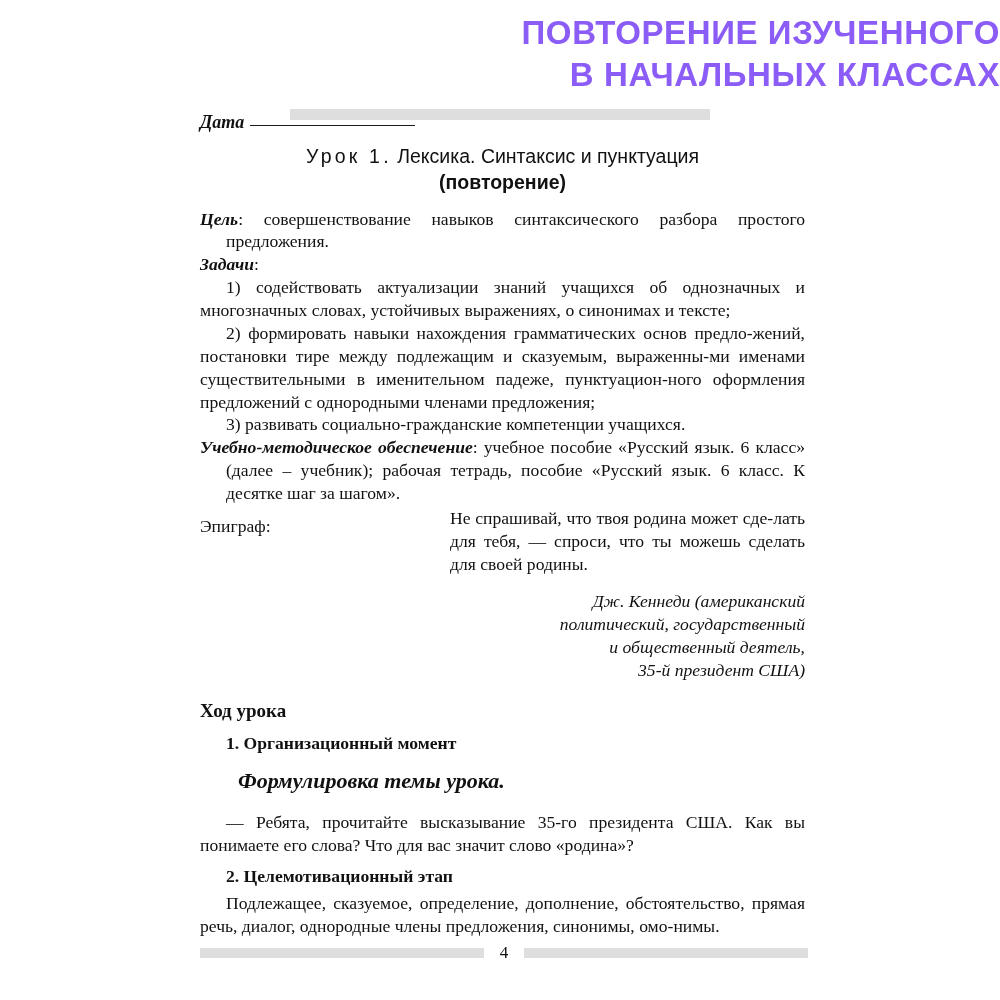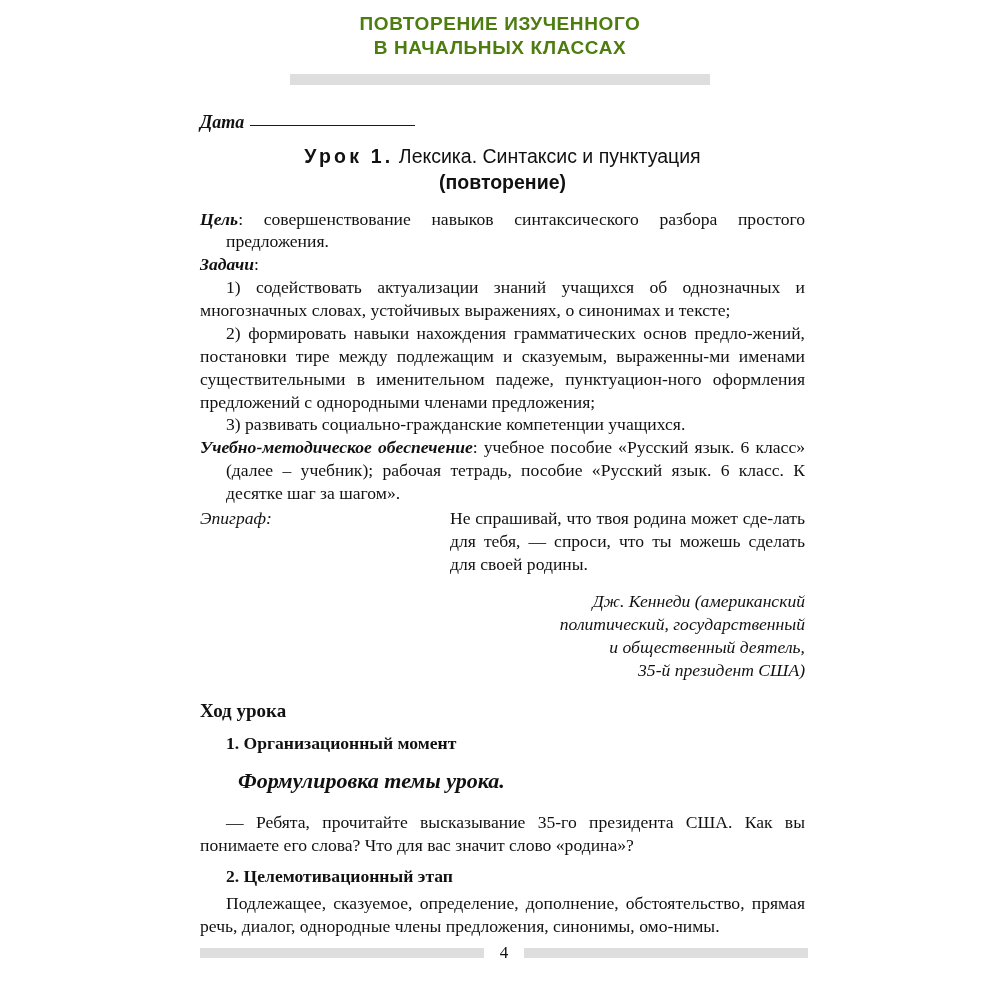--- a/index.html
+++ b/index.html
@@ -19,27 +19,27 @@
   .page {
     position: absolute;
     left: 0; top: 0;
     width: 1000px;
     height: 1000px;
     background: #ffffff;
   }
 
   
   .page-title {
-    text-align: center;
+    text-align: right;
     font-family: "Liberation Sans", sans-serif;
     font-weight: bold;
-    font-size: 19px;
+    font-size: 33px;
     letter-spacing: 0.6px;
     line-height: 1.26;
-    color: #4d7c0f;
+    color: #8b5cf6;
     padding-top: 12px;
   }
   .title-line { display: block; white-space: nowrap; }
 
   .header-rule {
     margin: 14px auto 0 auto;
     width: 420px;
     height: 11px;
     background: #dedede;
   }
@@ -70,21 +70,21 @@
 
   .lesson-heading {
     text-align: center;
     font-family: "Liberation Sans", sans-serif;
     font-size: 19.5px;
     line-height: 1.35;
     margin-top: 8px;
     margin-bottom: 12px;
   }
   .lesson-no {
-    font-weight: bold;
+    font-weight: normal;
     letter-spacing: 3.2px;
   }
   .lesson-name { font-weight: normal; }
   .lesson-sub {
     display: block;
     font-weight: bold;
     text-align: center;
   }
 
   p.body {
@@ -110,22 +110,21 @@
   .it { font-style: italic; font-weight: bold; }
 
   
   .epigraph-row {
     position: relative;
     margin-top: 2px;
   }
   .epigraph-label {
     position: absolute;
     left: 0;
-    top: 0;
-    font-style: italic;
+    top: 8px;
     font-size: 17.6px;
     line-height: 1.30;
   }
   .epigraph-body {
     margin-left: 250px;
     width: 355px;
     font-size: 17.6px;
     line-height: 1.30;
     text-align: justify;
   }

